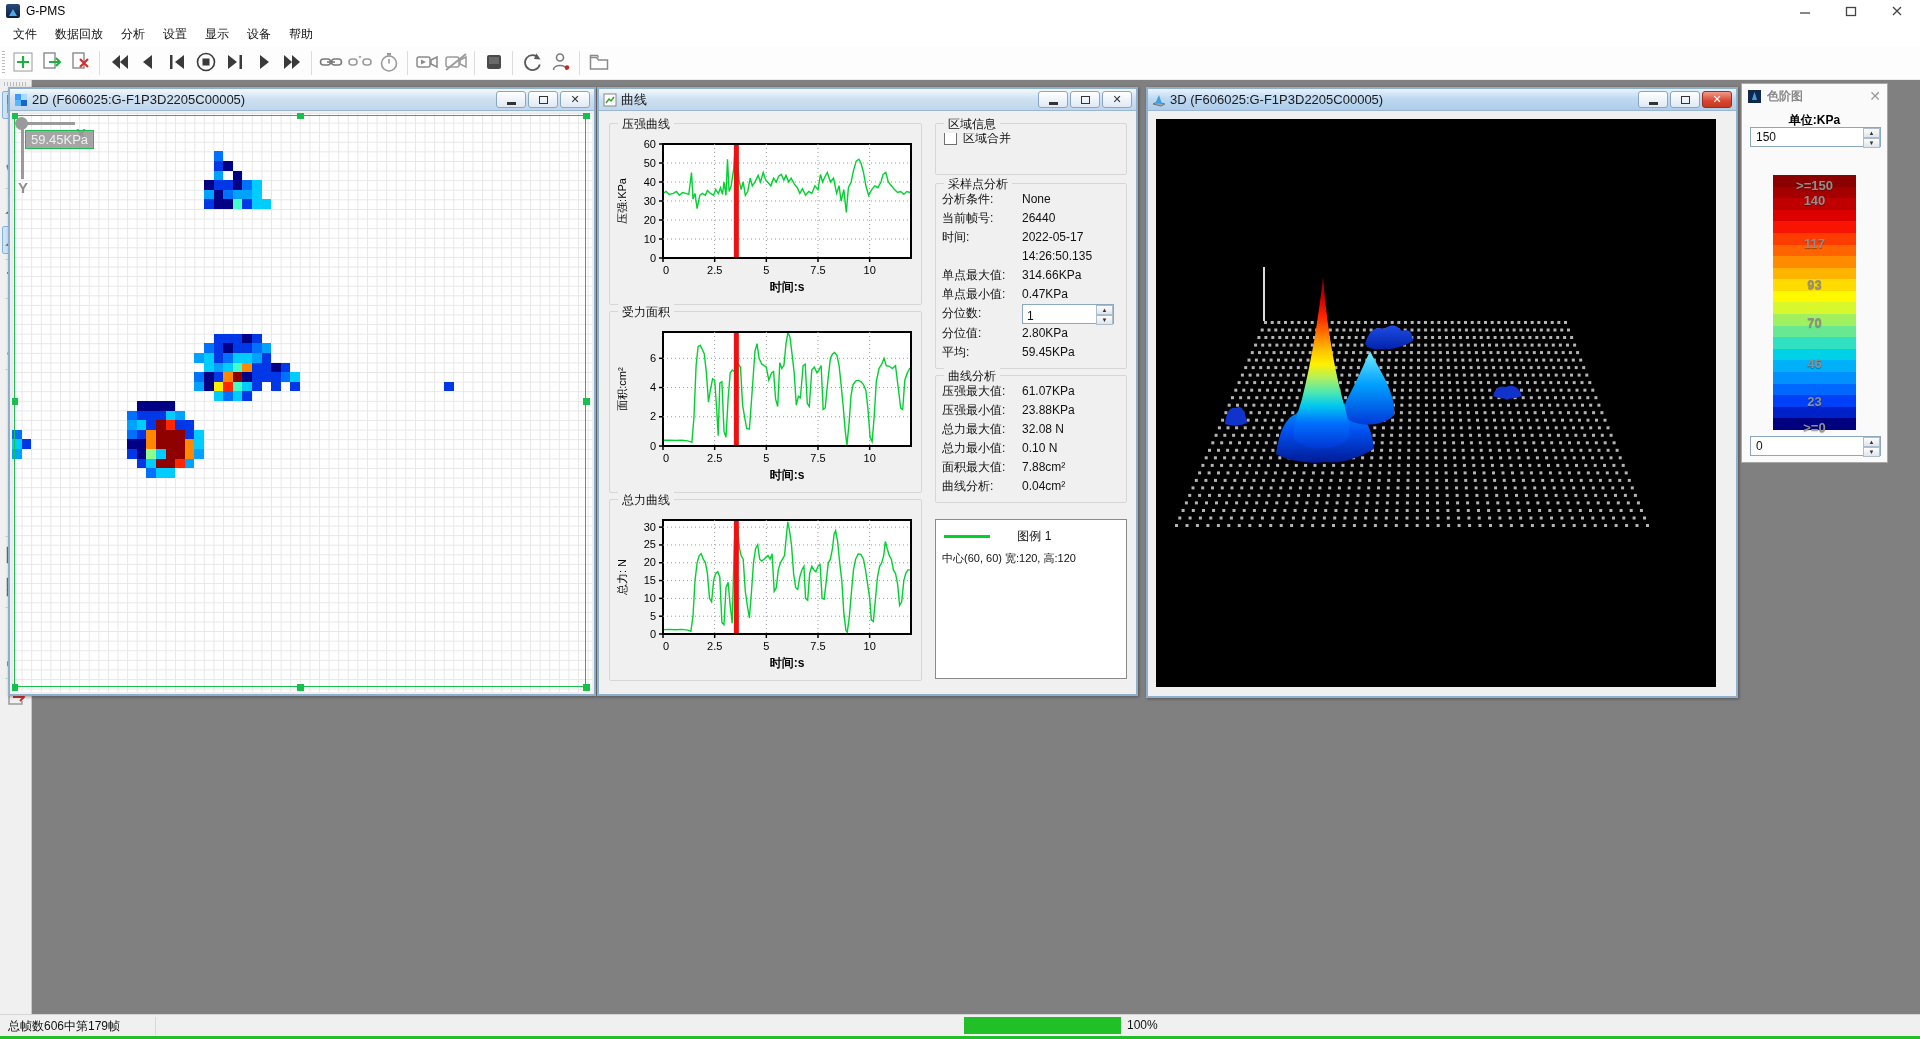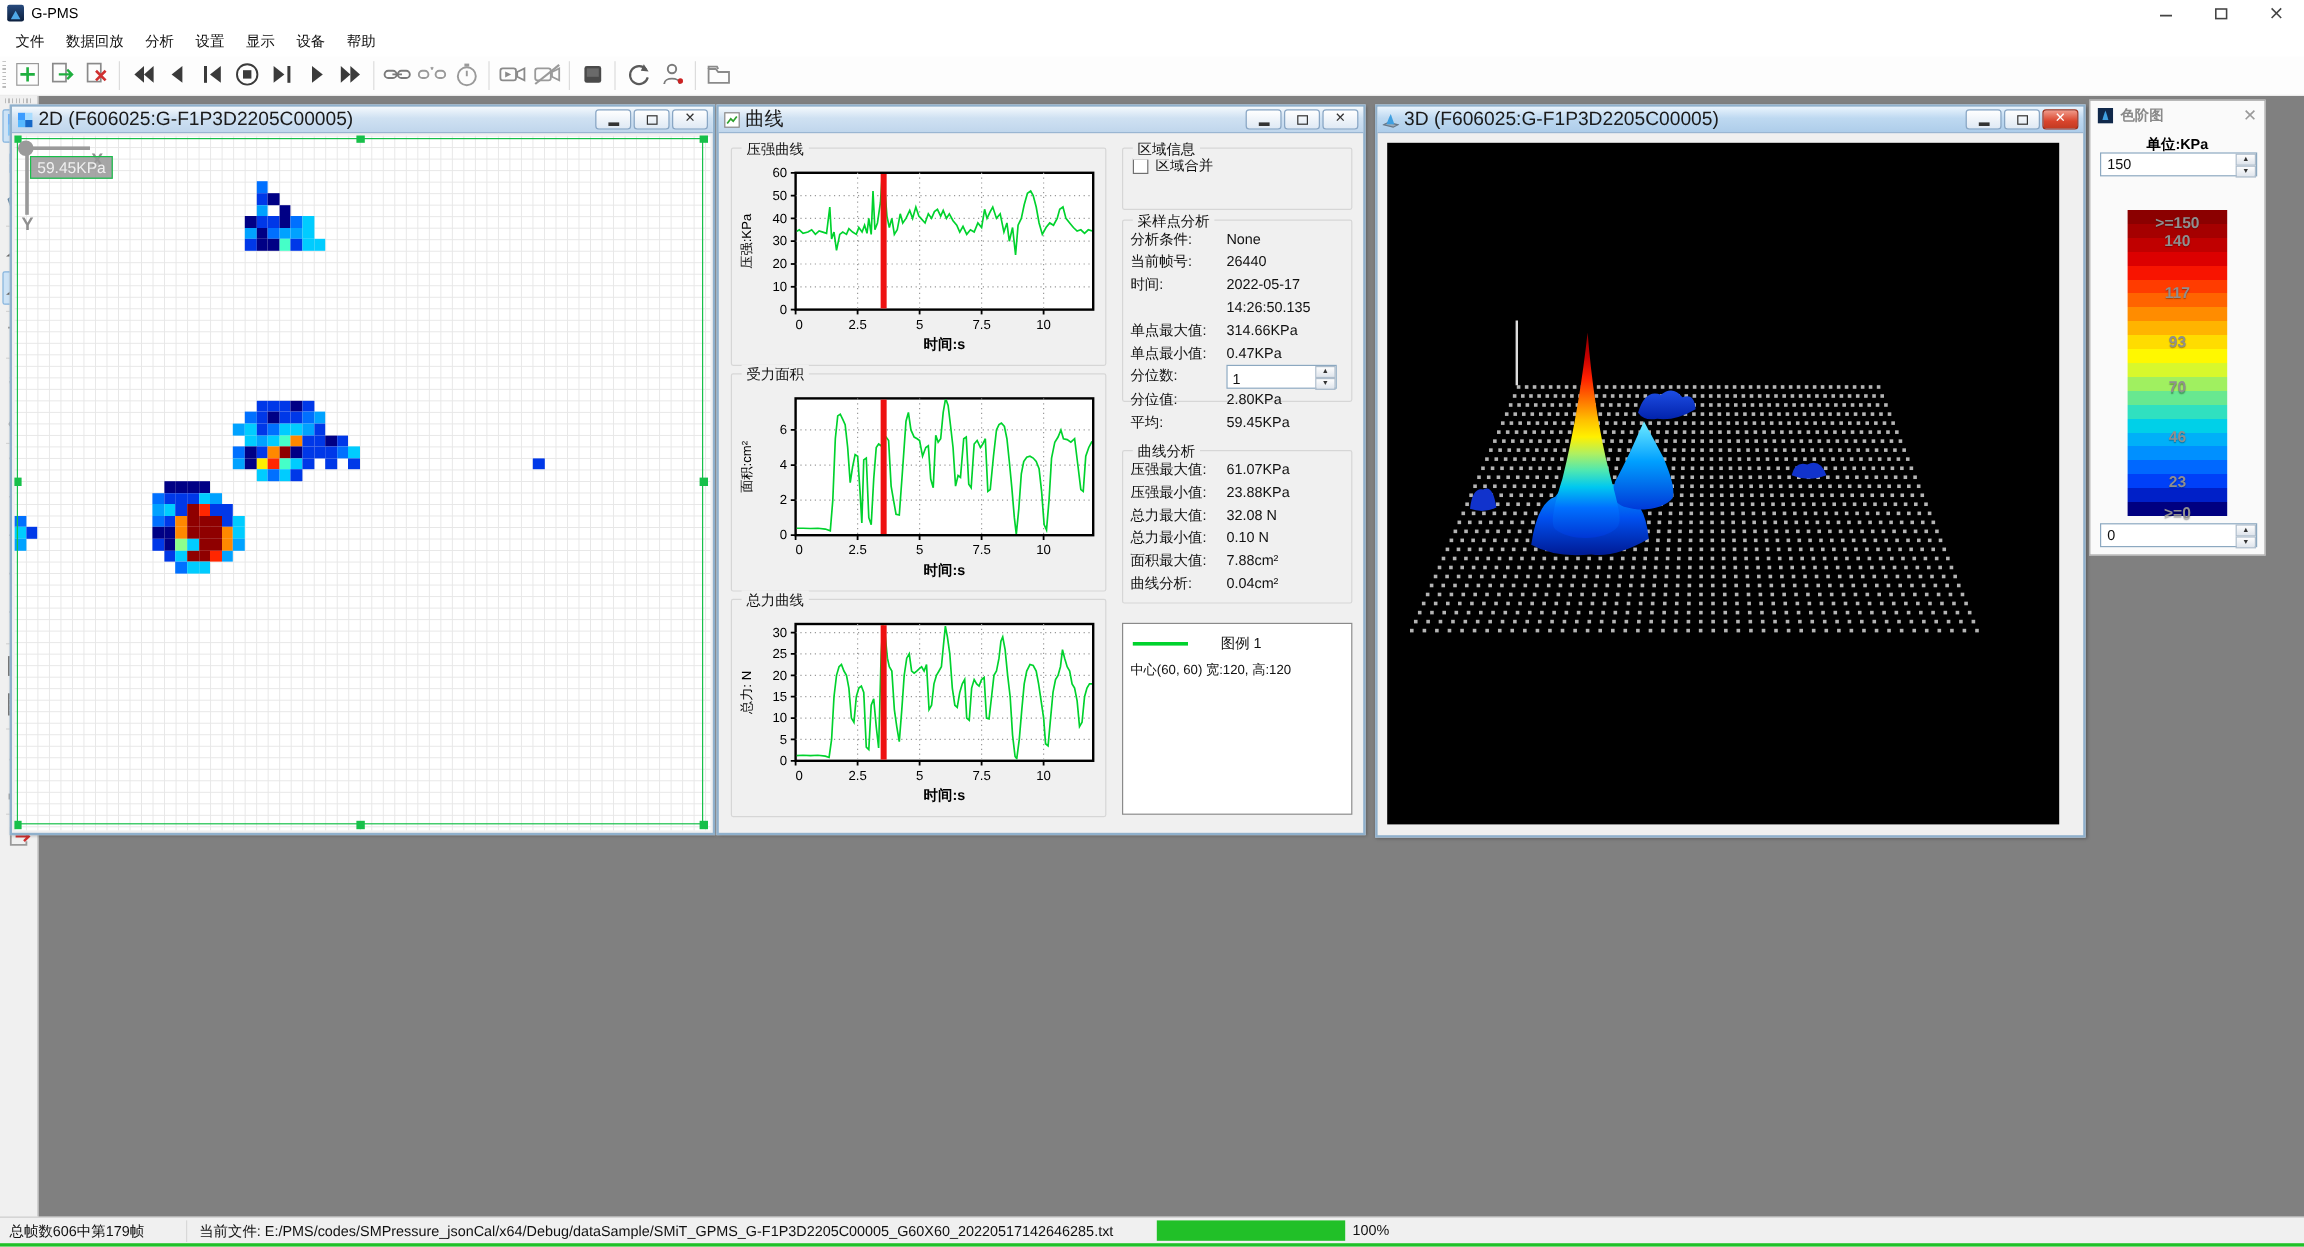--- a/index.html
+++ b/index.html
@@ -41,21 +41,21 @@
     border:1px solid transparent; border-radius:2px; }
   .side-tool.selected { background:#cde3f6; border-color:#84b3dd; }
   .side-sep { width:22px; height:1px; background:#d4d4d4; margin:3px 0; }
 
   
   .child-window { position:absolute; border:2px solid #8fb0cc; background:#f0f0f0;
     box-shadow:1px 1px 3px rgba(0,0,0,.35); }
   .cw-titlebar { height:22px; background:linear-gradient(#f4f9fd,#cfe1f2 45%,#c0d6ec);
     display:flex; align-items:center; padding:0 4px; border-bottom:1px solid #9ab6d2; }
   .child-window.active .cw-titlebar { background:linear-gradient(#eaf4fd,#bed9f1 45%,#aecdea); }
-  .cw-title { font-size:16px; color:#1a1a1a; margin-left:4px; white-space:nowrap; }
+  .cw-title { font-size:13px; color:#1a1a1a; margin-left:4px; white-space:nowrap; }
   .cw-buttons { margin-left:auto; display:flex; gap:2px; }
   .cwb { width:30px; height:17px; border:1px solid #89a6c4; border-radius:3px;
     background:linear-gradient(#fff,#dfe9f4); display:flex; align-items:center; justify-content:center; }
   .cwb .g-min { width:9px; height:3px; background:#333; margin-top:8px; }
   .cwb .g-max { width:9px; height:8px; border:1.5px solid #333; }
   .cwb .g-close { font-size:11px; font-weight:bold; color:#333; line-height:1; }
   .cwb.red { background:linear-gradient(#f09a8a,#d9442c 60%,#c23a22); border-color:#9c2f1c; }
   .cwb.red .g-close { color:#fff; }
 
   
@@ -749,21 +749,21 @@
               </svg></div>
         </div>
 
         <div class="groupbox" style="left:334px;top:10px;width:192px;height:52px;">
           <span class="gb-title">区域信息</span>
           <div class="chk-row">
             <span class="chk-box"></span>
             <span>区域合并</span>
           </div>
         </div>
-        <div class="groupbox" style="left:334px;top:70px;width:192px;height:152px;">
+        <div class="groupbox" style="left:334px;top:70px;width:192px;height:186px;">
           <span class="gb-title">采样点分析</span>
           <div id="sample-rows" style="padding-top:6px;">
               <div class="info-row">
                 <span class="lbl">分析条件:</span>
                 <span class="val">None</span>
               </div>
               <div class="info-row">
                 <span class="lbl">当前帧号:</span>
                 <span class="val">26440</span>
               </div>
@@ -2221,21 +2221,17 @@
             <div class="sb">▲</div>
             <div class="sb">▼</div>
           </div>
       </div>
     </div>
   </div>
 
   <div id="statusbar">
     <span class="sb-item" style="left:8px;">总帧数606中第179帧</span>
     <div class="sb-vsep" style="left:155px;"></div>
-    <span class="sb-item" style="left:166px;">
-      <span>当前文件:</span>
-      <span>E:/PMS/codes/SMPressure_jsonCal/x64/Debug/dataSample/SMiT_GPMS_G-F1P3D2205C00005_G60X60_20220517142646285.txt</span>
-    </span>
     <div id="sb-progress"></div>
     <span class="sb-item" style="left:1127px;">100%</span>
   </div>
   <div id="bottom-strip"></div>
 </div>
 
 </body></html>

